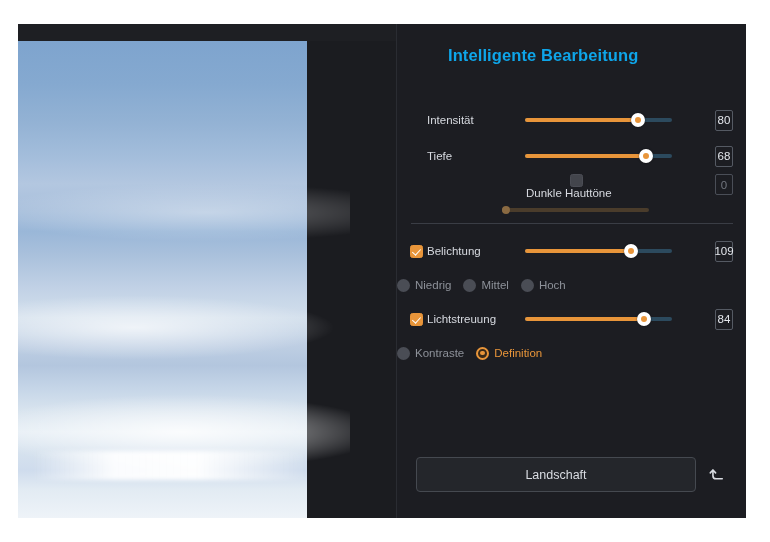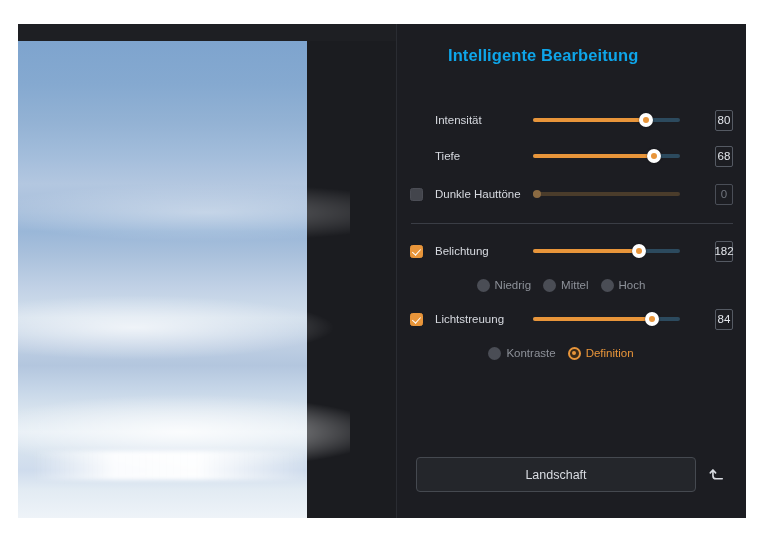--- a/index.html
+++ b/index.html
@@ -123,21 +123,21 @@
     top: 78px;
     width: 350px;
   }
 
   .row {
     position: relative;
     display: flex;
     align-items: center;
     height: 36px;
   }
-  .row.tall { height: 40px; }
+  .row.tall { height: 40px; flex-direction: column; }
 
   
   .cb-slot {
     width: 30px;
     min-width: 30px;
     display: flex;
     justify-content: center;
     align-items: center;
     padding-left: 8px;
     box-sizing: border-box;
@@ -168,21 +168,20 @@
     background: #43454c;
     border: 1px solid #4b4d55;
   }
 
   .row-label {
     width: 92px;
     min-width: 92px;
     font-size: 11.5px;
     color: #d7dae0;
     line-height: 13px;
-    margin-left: 8px;
   }
 
   
   .slider {
     position: relative;
     width: 147px;
     min-width: 147px;
     height: 20px;
     margin-left: 6px;
   }
@@ -253,21 +252,21 @@
   .divider {
     height: 1px;
     background: #3a3d45;
     margin: 9px 14px 9px 14px;
   }
 
   
   .radio-row {
     display: flex;
     align-items: center;
-    justify-content: center;
+    justify-content: flex-start;
     height: 32px;
     padding-right: 22px;
     gap: 12px;
   }
   .radio-item {
     display: flex;
     align-items: center;
     gap: 5px;
   }
   .radio {
@@ -392,21 +391,21 @@
       <div class="row">
         <div class="cb-slot">
           <div class="checkbox on"></div>
         </div>
         <div class="row-label">Belichtung</div>
         <div class="slider">
           <div class="track"></div>
           <div class="fill" style="width:72%"></div>
           <div class="knob" style="left:72%"></div>
         </div>
-        <div class="valbox">182</div>
+        <div class="valbox">109</div>
       </div>
 
       <div class="radio-row">
         <div class="radio-item">
           <span class="radio"></span>
           <span class="radio-label">Niedrig</span>
         </div>
         <div class="radio-item">
           <span class="radio"></span>
           <span class="radio-label">Mittel</span>

